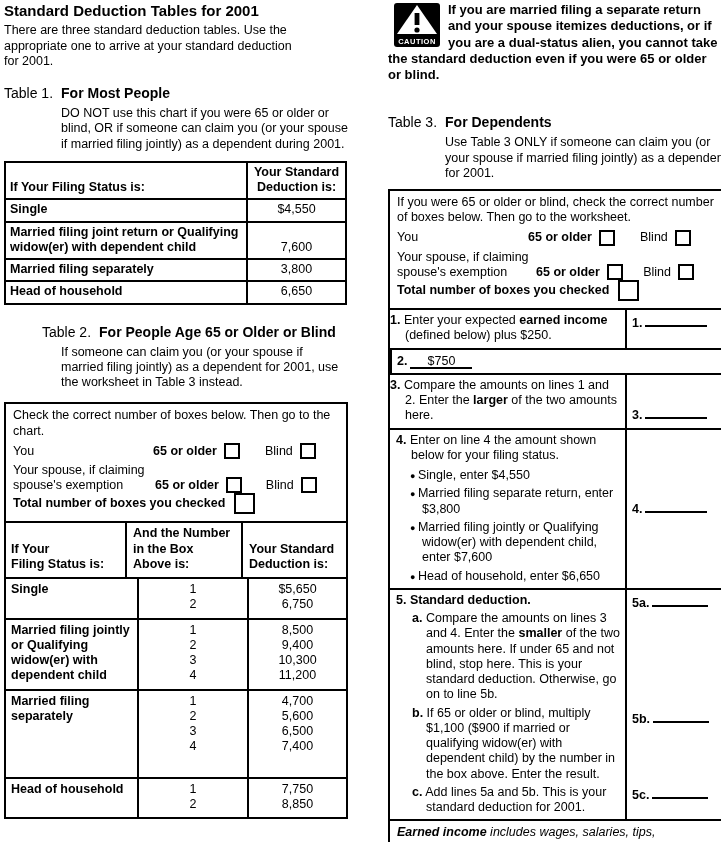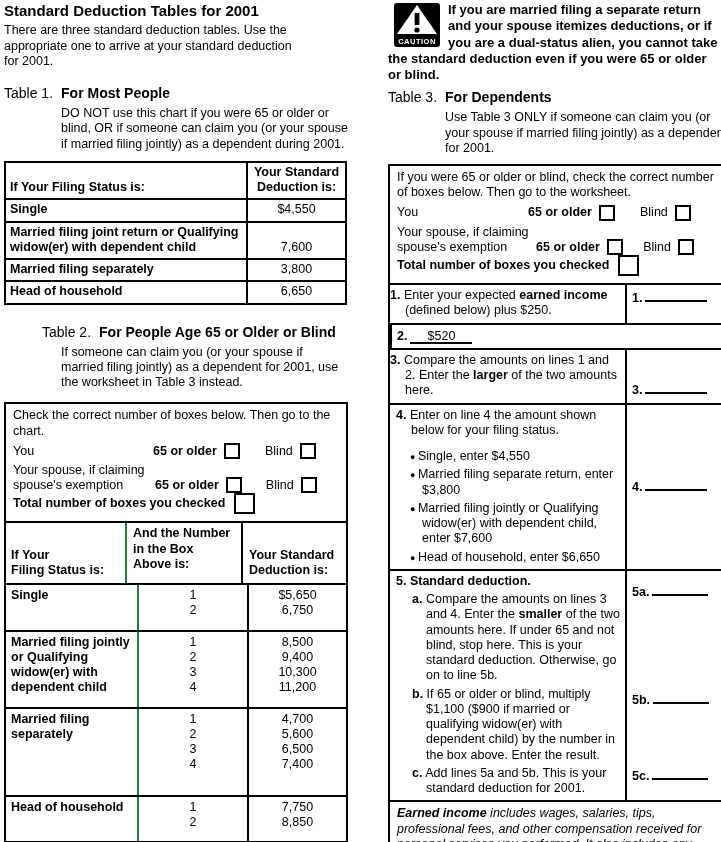--- a/index.html
+++ b/index.html
@@ -42,21 +42,21 @@
   .cbxopt2{width:74px;display:flex;align-items:flex-end;}
   .cb{display:inline-block;width:12px;height:12px;border:2px solid #000;margin-left:7px;flex:0 0 auto;}
   .cb.big{width:17px;height:17px;margin-left:9px;vertical-align:middle;}
   .cbxtotal{margin-top:0;font-weight:bold;display:flex;align-items:center;}
 
   
   .chart{border-top:2px solid #000;}
   .chrow{display:flex;border-top:2px solid #000;}
   .chrow.chhead{border-top:none;}
   .chc1{flex:1;padding:3px 3px 5px 5px;}
-  .chc2{width:108px;border-left:2px solid #15803d;text-align:center;padding:3px 0 11px 0;}
+  .chc2{width:108px;border-left:2px solid #000000;text-align:center;padding:3px 0 5px 0;}
   .chc3{width:97px;border-left:2px solid #000;text-align:center;padding:3px 0 5px 0;}
   .chhead .chc1{display:flex;align-items:flex-end;font-weight:bold;}
   .chhead .chc2,.chhead .chc3{text-align:left;padding-left:6px;font-weight:bold;display:flex;align-items:flex-end;}
   .chrow .chstatus{font-weight:bold;}
 
   
   .caution{overflow:hidden;}
   .caution svg{float:left;margin:1px 8px 2px 6px;}
   .cautiontext{font-weight:bold;font-size:13px;line-height:1.18;}
 
@@ -64,21 +64,21 @@
   .ws{margin-top:8px;width:335px;box-sizing:border-box;}
   .wrow{display:flex;border-top:2px solid #000;}
   .wcontent{flex:1;padding:3px 4px 4px 6px;}
   .wans{width:96px;border-left:2px solid #000;padding:4px 3px 4px 5px;box-sizing:border-box;}
   .wans.bottom{display:flex;align-items:flex-end;}
   .wans.center{display:flex;align-items:center;}
   .anslabel{font-weight:bold;margin-right:3px;white-space:nowrap;}
   .blank{display:inline-block;width:62px;border-bottom:2px solid #000;height:11px;vertical-align:baseline;}
   .blankval{display:inline-block;width:62px;border-bottom:2px solid #000;text-align:center;line-height:12px;}
   .hang{padding-left:15px;text-indent:-15px;}
-  .bullets{margin-top:11px;}
+  .bullets{margin-top:5px;}
   .bullet{padding-left:26px;text-indent:-12px;margin-top:3px;}
   .bullet::before{content:"\25CF\00a0";font-size:9px;}
   .sub{padding-left:30px;text-indent:-14px;margin-top:3px;}
   .wans5{position:relative;width:96px;border-left:2px solid #000;box-sizing:border-box;}
   .ansabs{position:absolute;left:5px;white-space:nowrap;}
 
   .footnote{margin-top:-2px;padding:4px 7px 6px 7px;font-style:italic;width:335px;box-sizing:border-box;}
 </style>
 </head>
 <body>
@@ -218,21 +218,21 @@
       <svg width="46" height="44" viewBox="0 0 46 44">
         <rect x="0" y="0" width="46" height="44" rx="3" fill="#000"></rect>
         <path d="M23 2 L43 31 L3 31 Z" fill="#fff"></path>
         <rect x="20.6" y="10" width="4.8" height="12" fill="#000"></rect>
         <circle cx="23" cy="27" r="2.6" fill="#000"></circle>
         <text x="23" y="41" text-anchor="middle" fill="#fff" font-size="7.5" font-weight="bold" letter-spacing="0.5">CAUTION</text>
       </svg>
       <span class="cautiontext">If you are married filing a separate return and your spouse itemizes deductions, or if you are a dual-status alien, you cannot take the standard deduction even if you were 65 or older or blind.</span>
     </div>
 
-    <div class="theading" style="margin-top:6px;">
+    <div class="theading" style="margin-top:31px;">
       <span class="tlabel">Table 3.</span><span class="ttitle">For Dependents</span>
     </div>
     <div class="tnote">Use Table 3 ONLY if someone can claim you (or your spouse if married filing jointly) as a dependent for 2001.</div>
 
     <div class="box ws">
       <div class="cbxpanel">
         <div>If you were 65 or older or blind, check the correct number of boxes below. Then go to the worksheet.</div>
         <div class="cbxrow">
           <div class="cbxname">You</div>
           <div class="cbxopt1">
@@ -267,21 +267,21 @@
           <span class="b">1.</span>
           <span>Enter your expected </span><span class="b">earned income</span><span> (defined below) plus $250.</span>
         </div>
         <div class="wans">
           <span class="anslabel">1.</span><span class="blank"></span>
         </div>
       </div>
 
       <div class="wrow">
         <div class="wans">
-          <span class="anslabel">2.</span><span class="blankval">$520</span>
+          <span class="anslabel">2.</span><span class="blankval">$750</span>
         </div>
       </div>
 
       <div class="wrow">
         <div class="wcontent hang">
           <span class="b">3.</span>
           <span>Compare the amounts on lines 1 and 2. Enter the </span><span class="b">larger</span><span> of the two amounts here.</span>
         </div>
         <div class="wans bottom">
           <div><span class="anslabel">3.</span><span class="blank"></span></div>
@@ -319,21 +319,21 @@
           <div class="sub">
             <span class="b">b.</span>
             <span>If 65 or older or blind, multiply $1,100 ($900 if married or qualifying widow(er) with dependent child) by the number in the box above. Enter the result.</span>
           </div>
           <div class="sub">
             <span class="b">c.</span>
             <span>Add lines 5a and 5b. This is your standard deduction for 2001.</span>
           </div>
         </div>
         <div class="wans5">
-          <div class="ansabs" style="top:12px;"><span class="anslabel">5a.</span><span class="blank" style="width:56px;"></span></div>
+          <div class="ansabs" style="top:4px;"><span class="anslabel">5a.</span><span class="blank" style="width:56px;"></span></div>
           <div class="ansabs" style="top:120px;"><span class="anslabel">5b.</span><span class="blank" style="width:56px;"></span></div>
           <div class="ansabs" style="top:196px;"><span class="anslabel">5c.</span><span class="blank" style="width:56px;"></span></div>
         </div>
       </div>
     </div>
 
     <div class="box footnote">
       <span class="bi">Earned income</span><span class="i"> includes wages, salaries, tips, professional fees, and other compensation received for personal services you performed. It also includes any amount received as a scholarship that you must include in your income.</span>
     </div>
   </div>

